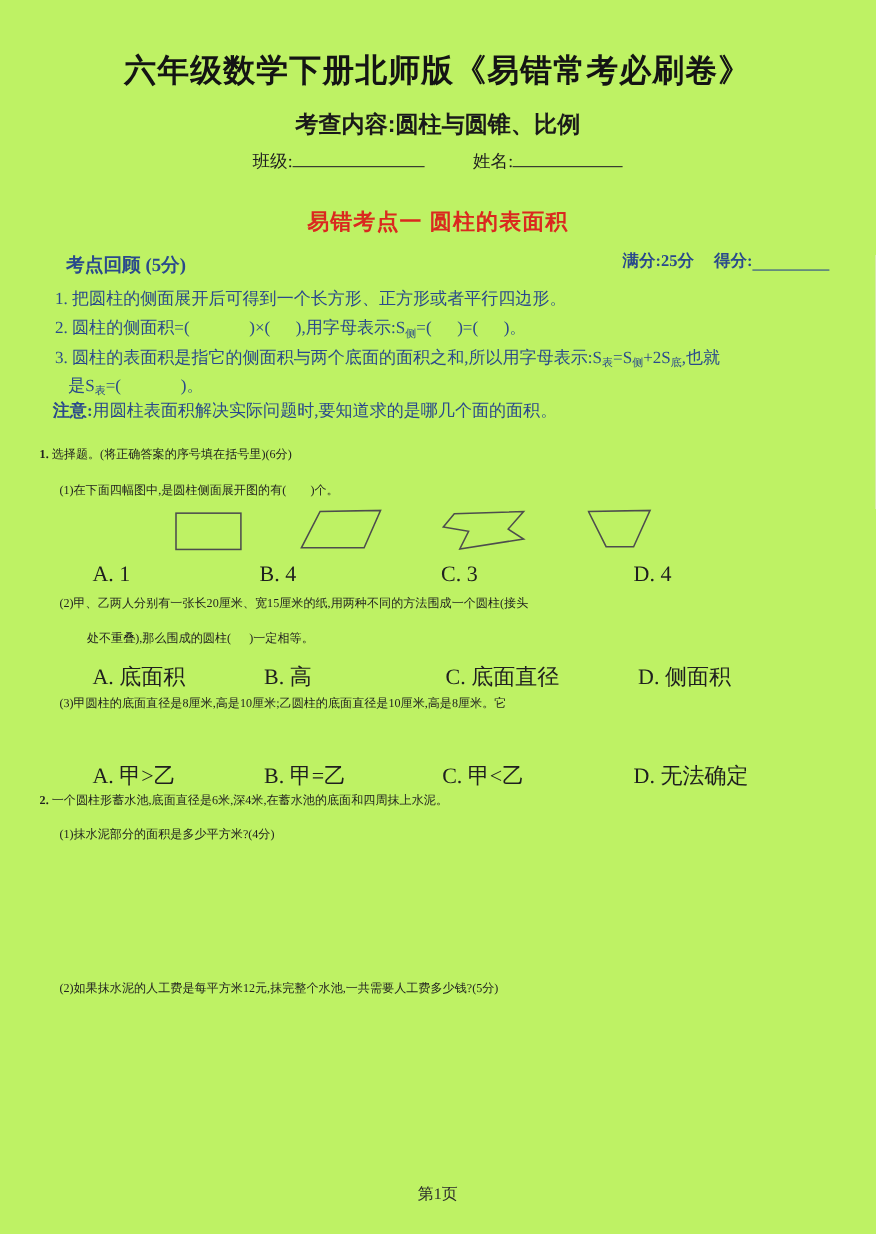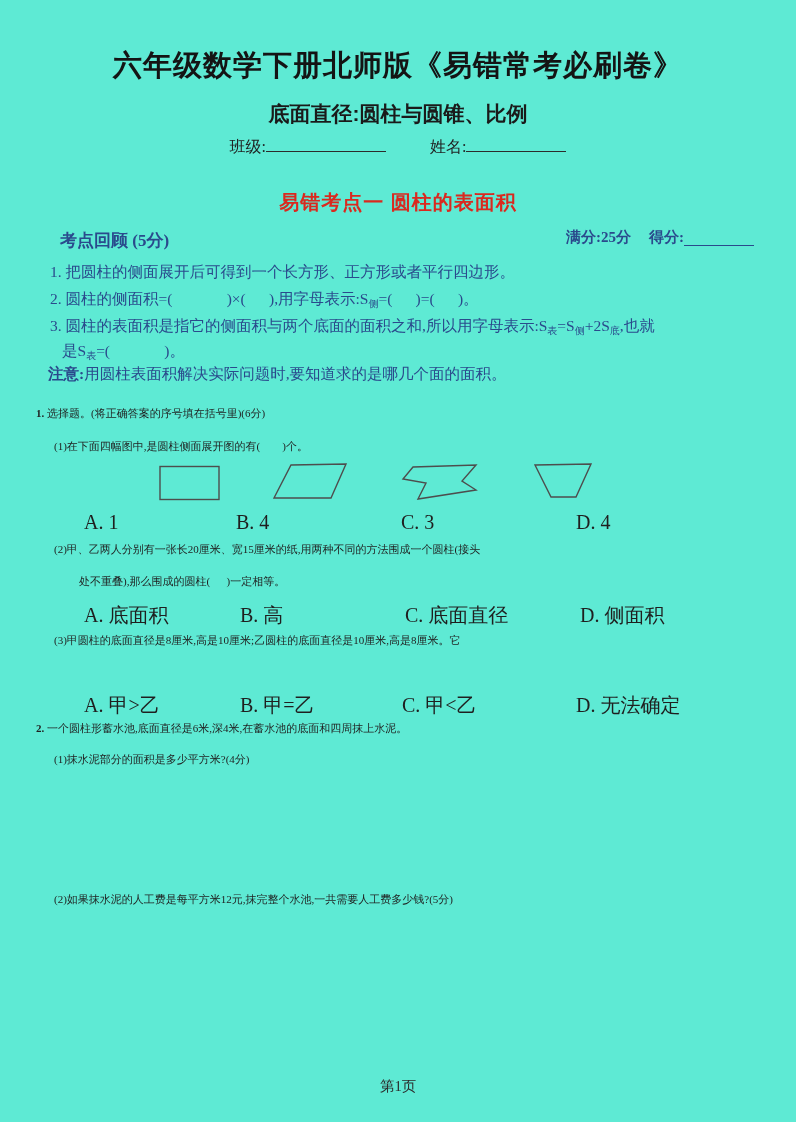--- a/index.html
+++ b/index.html
@@ -1,18 +1,18 @@
 <!DOCTYPE html>
 <html><head>
 <meta charset="utf-8">
 <style>
   html,body{margin:0;padding:0;background:#e9e7e4;}
   .page{
     position:relative;width:796px;height:1122px;margin:0 auto;
-    background:#5eead4;overflow:hidden;
+    background:#bef264;overflow:hidden;
     font-family:"Liberation Serif","DejaVu Serif",serif;
     color:#1f1f1f;
   }
   .line{position:absolute;white-space:pre-wrap;line-height:1.35;}
   .sans{font-family:"Liberation Sans","DejaVu Sans",sans-serif;}
   .center{left:0;right:0;text-align:center;}
   .title{top:46px;font-size:29px;font-weight:bold;letter-spacing:1px;color:#141414;}
   .subtitle{top:100px;font-size:21px;font-weight:bold;color:#1a1a1a;}
   .classrow{position:absolute;top:136px;left:0;right:0;display:flex;justify-content:center;align-items:baseline;font-size:16px;}
   .blank{display:inline-block;border-bottom:1.6px solid #2b2b2b;height:15px;vertical-align:baseline;}
@@ -30,21 +30,21 @@
   .shape svg{display:block;}
   .opt{position:absolute;font-size:20px;}
   .footer{top:1077px;font-size:14.5px;color:#2b2b2b;}
 </style>
 </head>
 <body>
 
 <div class="page">
 
   <div class="line center sans title">六年级数学下册北师版《易错常考必刷卷》</div>
-  <div class="line center sans subtitle">底面直径:圆柱与圆锥、比例</div>
+  <div class="line center sans subtitle">考查内容:圆柱与圆锥、比例</div>
 
   <div class="classrow">
     <span>班级:</span>
       <span class="blank" style="width:120px"></span>
       <span class="gap"></span>
       <span>姓名:</span>
       <span class="blank" style="width:100px"></span>
   </div>
 
   <div class="line center sans red-heading">易错考点一 圆柱的表面积</div>

